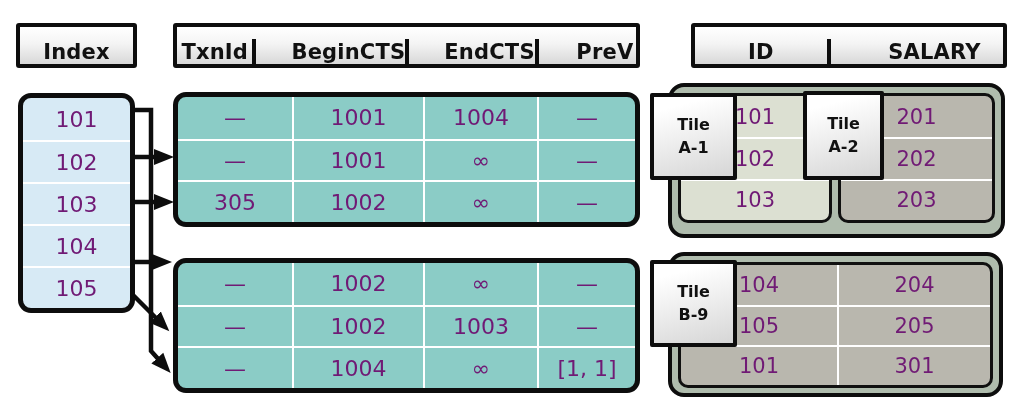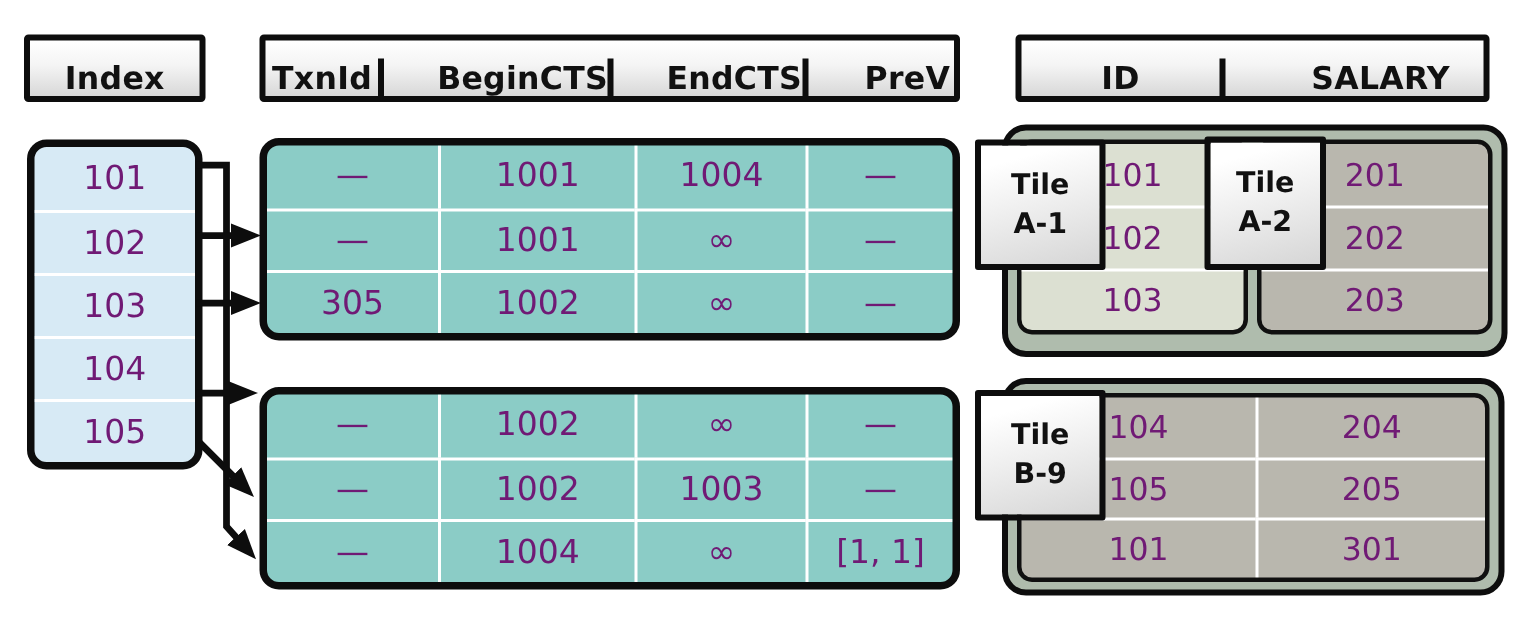--- a/index.html
+++ b/index.html
@@ -87,21 +87,21 @@
     background: linear-gradient(165deg, #ffffff 15%, #ececec 55%, #d6d6d6 100%);
     border: 4px solid var(--border, #0d0d0d);
     border-radius: 2px;
     display: flex;
     flex-direction: column;
     align-items: center;
     justify-content: center;
     gap: 7px;
     z-index: 6;
     font-weight: bold;
-    font-size: 19px;
+    font-size: 16px;
     color: #111;
     line-height: 1;
   }
 
   .arrow-layer {
     position: absolute;
     left: 0; top: 0;
     width: 1022px; height: 414px;
     z-index: 5;
     pointer-events: none;
@@ -116,21 +116,21 @@
     <div class="hdr-cell" style="flex:1;">Index</div>
   </div>
 
   <div class="hdr-box" style="left:173px; top:23px; width:467px; height:45px;">
     <div class="hdr-cell" style="flex:115;">TxnId</div>
     <div class="hdr-cell" style="flex:127;">BeginCTS</div>
     <div class="hdr-cell" style="flex:110;">EndCTS</div>
     <div class="hdr-cell" style="flex:95;">PreV</div>
   </div>
 
-  <div class="hdr-box" style="left:677px; top:23px; width:316px; height:45px;">
+  <div class="hdr-box" style="left:691px; top:23px; width:316px; height:45px;">
     <div class="hdr-cell" style="flex:149;">ID</div>
     <div class="hdr-cell" style="flex:155;">SALARY</div>
   </div>
 
   <div class="body-table" id="index-table" style="left:18px; top:93px; width:117px; height:220px;">
     <div class="cell">101</div>
     <div class="cell bt">102</div>
     <div class="cell bt">103</div>
     <div class="cell bt">104</div>
     <div class="cell bt">105</div>

